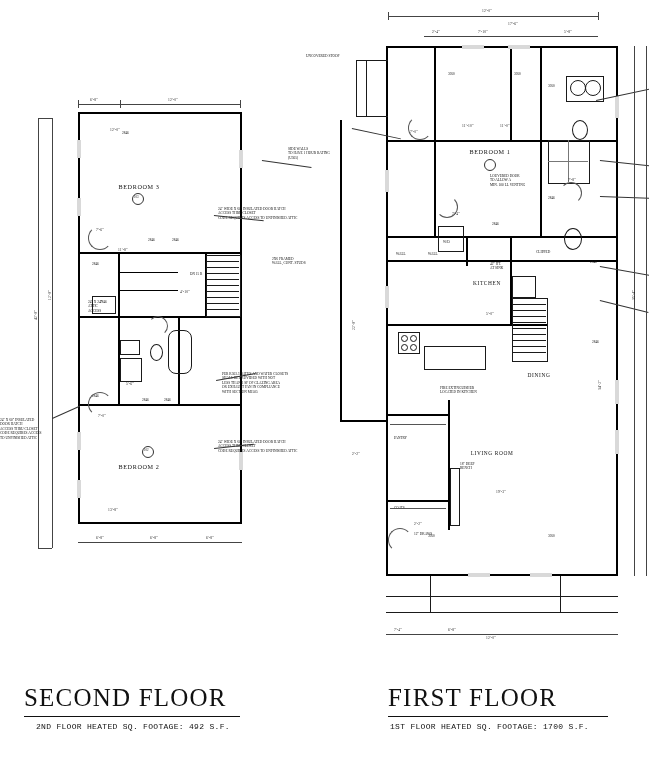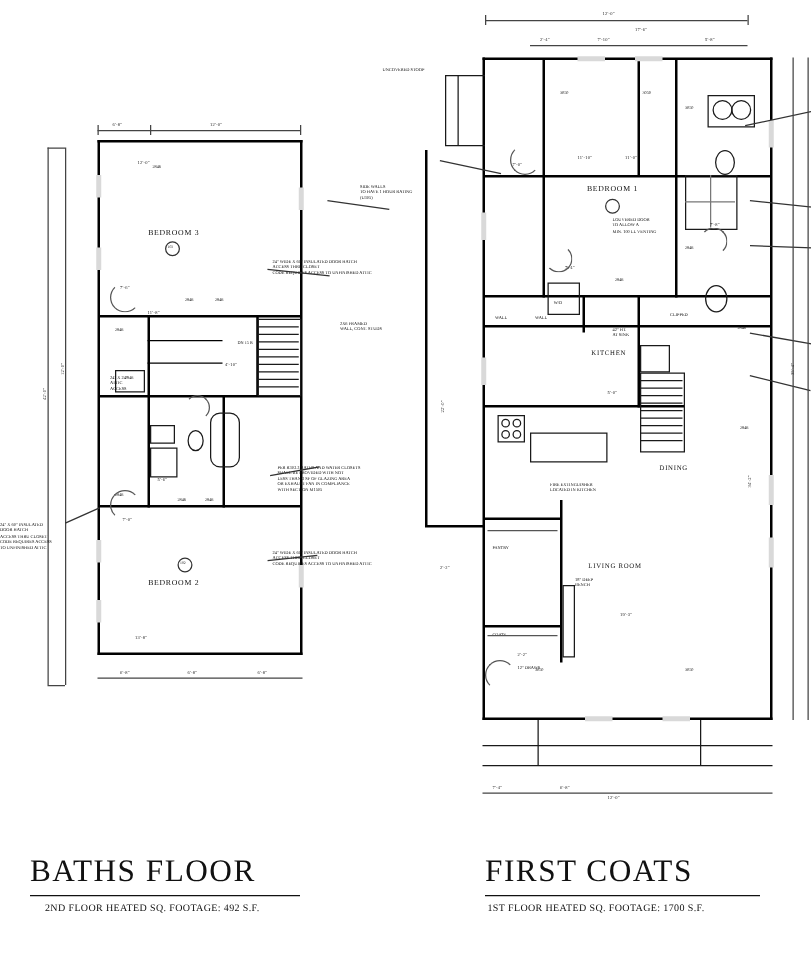--- a/index.html
+++ b/index.html
@@ -23,21 +23,21 @@
   .dimlinev{position:absolute;background:#444;width:1px;}
   .label{position:absolute;font-size:6.2px;letter-spacing:.6px;color:#111;white-space:nowrap;text-align:center;font-family:"Liberation Serif", serif;}
   .note{position:absolute;font-size:3.5px;line-height:1.25;color:#111;white-space:pre;font-family:"Liberation Serif", serif;}
   .tag{position:absolute;font-size:3.4px;color:#111;white-space:nowrap;}
   .circ{position:absolute;border:1px solid #333;border-radius:50%;}
   .grayfill{position:absolute;background:#d9d9d9;}
   .leader{position:absolute;background:#333;height:1px;transform-origin:0 0;}
 
   
   .title{position:absolute;font-size:25px;letter-spacing:1.2px;font-family:"Liberation Serif", serif;color:#111;}
-  .subtitle{position:absolute;font-size:8px;letter-spacing:.3px;color:#111;font-family:Liberation Serif, serif;}
+  .subtitle{position:absolute;font-size:8px;letter-spacing:.3px;color:#111;font-family:Liberation Mono, monospace;}
   .rule{position:absolute;height:1px;background:#111;}
 
   
   .wm{position:absolute;right:8px;bottom:6px;display:flex;align-items:center;gap:2px;}
   .wm-cv{font-family:"Liberation Sans", sans-serif;font-size:23px;font-weight:700;color:#2e6ca4;letter-spacing:-0.5px;}
   .wm-mls{font-family:"Liberation Sans", sans-serif;font-size:23px;font-weight:400;color:#7f7f7f;letter-spacing:-0.5px;}
 
   
   .tread{position:absolute;background:#1a1a1a;height:1px;}
 
@@ -322,22 +322,22 @@
     <div class="dim" style="left:352px;top:452px;">2'-2"</div>
 
     <div class="dimline" style="left:386px;top:634px;width:232px;"></div>
     <div class="dim" style="left:394px;top:628px;">7'-4"</div>
     <div class="dim" style="left:448px;top:628px;">6'-8"</div>
     <div class="dim" style="left:486px;top:636px;">12'-0"</div>
     <div class="dim" style="left:496px;top:490px;">19'-3"</div>
     <div class="dim" style="left:414px;top:522px;">2'-2"</div>
   </div>
 
-  <div class="title" style="left:24px;top:684px;">BATHS FLOOR</div>
+  <div class="title" style="left:24px;top:684px;">SECOND FLOOR</div>
   <div class="rule" style="left:24px;top:716px;width:216px;"></div>
   <div class="subtitle" style="left:36px;top:722px;">2ND FLOOR HEATED SQ. FOOTAGE: 492 S.F.</div>
 
-  <div class="title" style="left:388px;top:684px;">FIRST COATS</div>
+  <div class="title" style="left:388px;top:684px;">FIRST FLOOR</div>
   <div class="rule" style="left:388px;top:716px;width:220px;"></div>
   <div class="subtitle" style="left:390px;top:722px;">1ST FLOOR HEATED SQ. FOOTAGE: 1700 S.F.</div>
 
 
 </div>
 
 </body></html>

